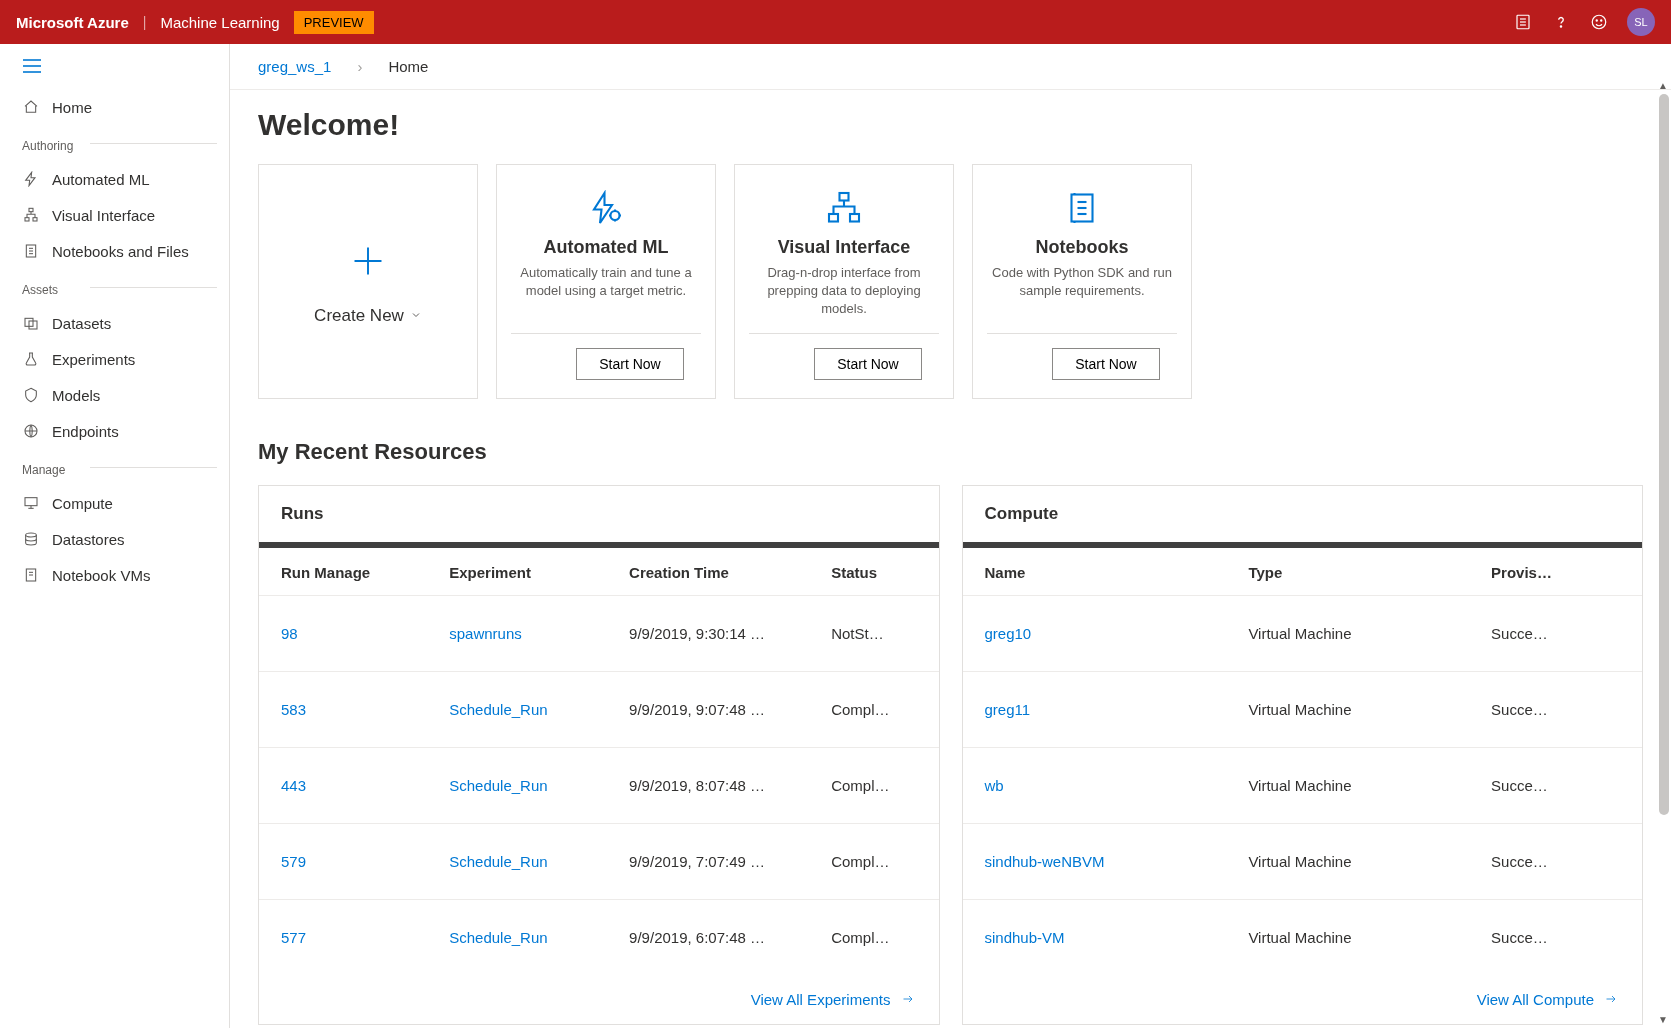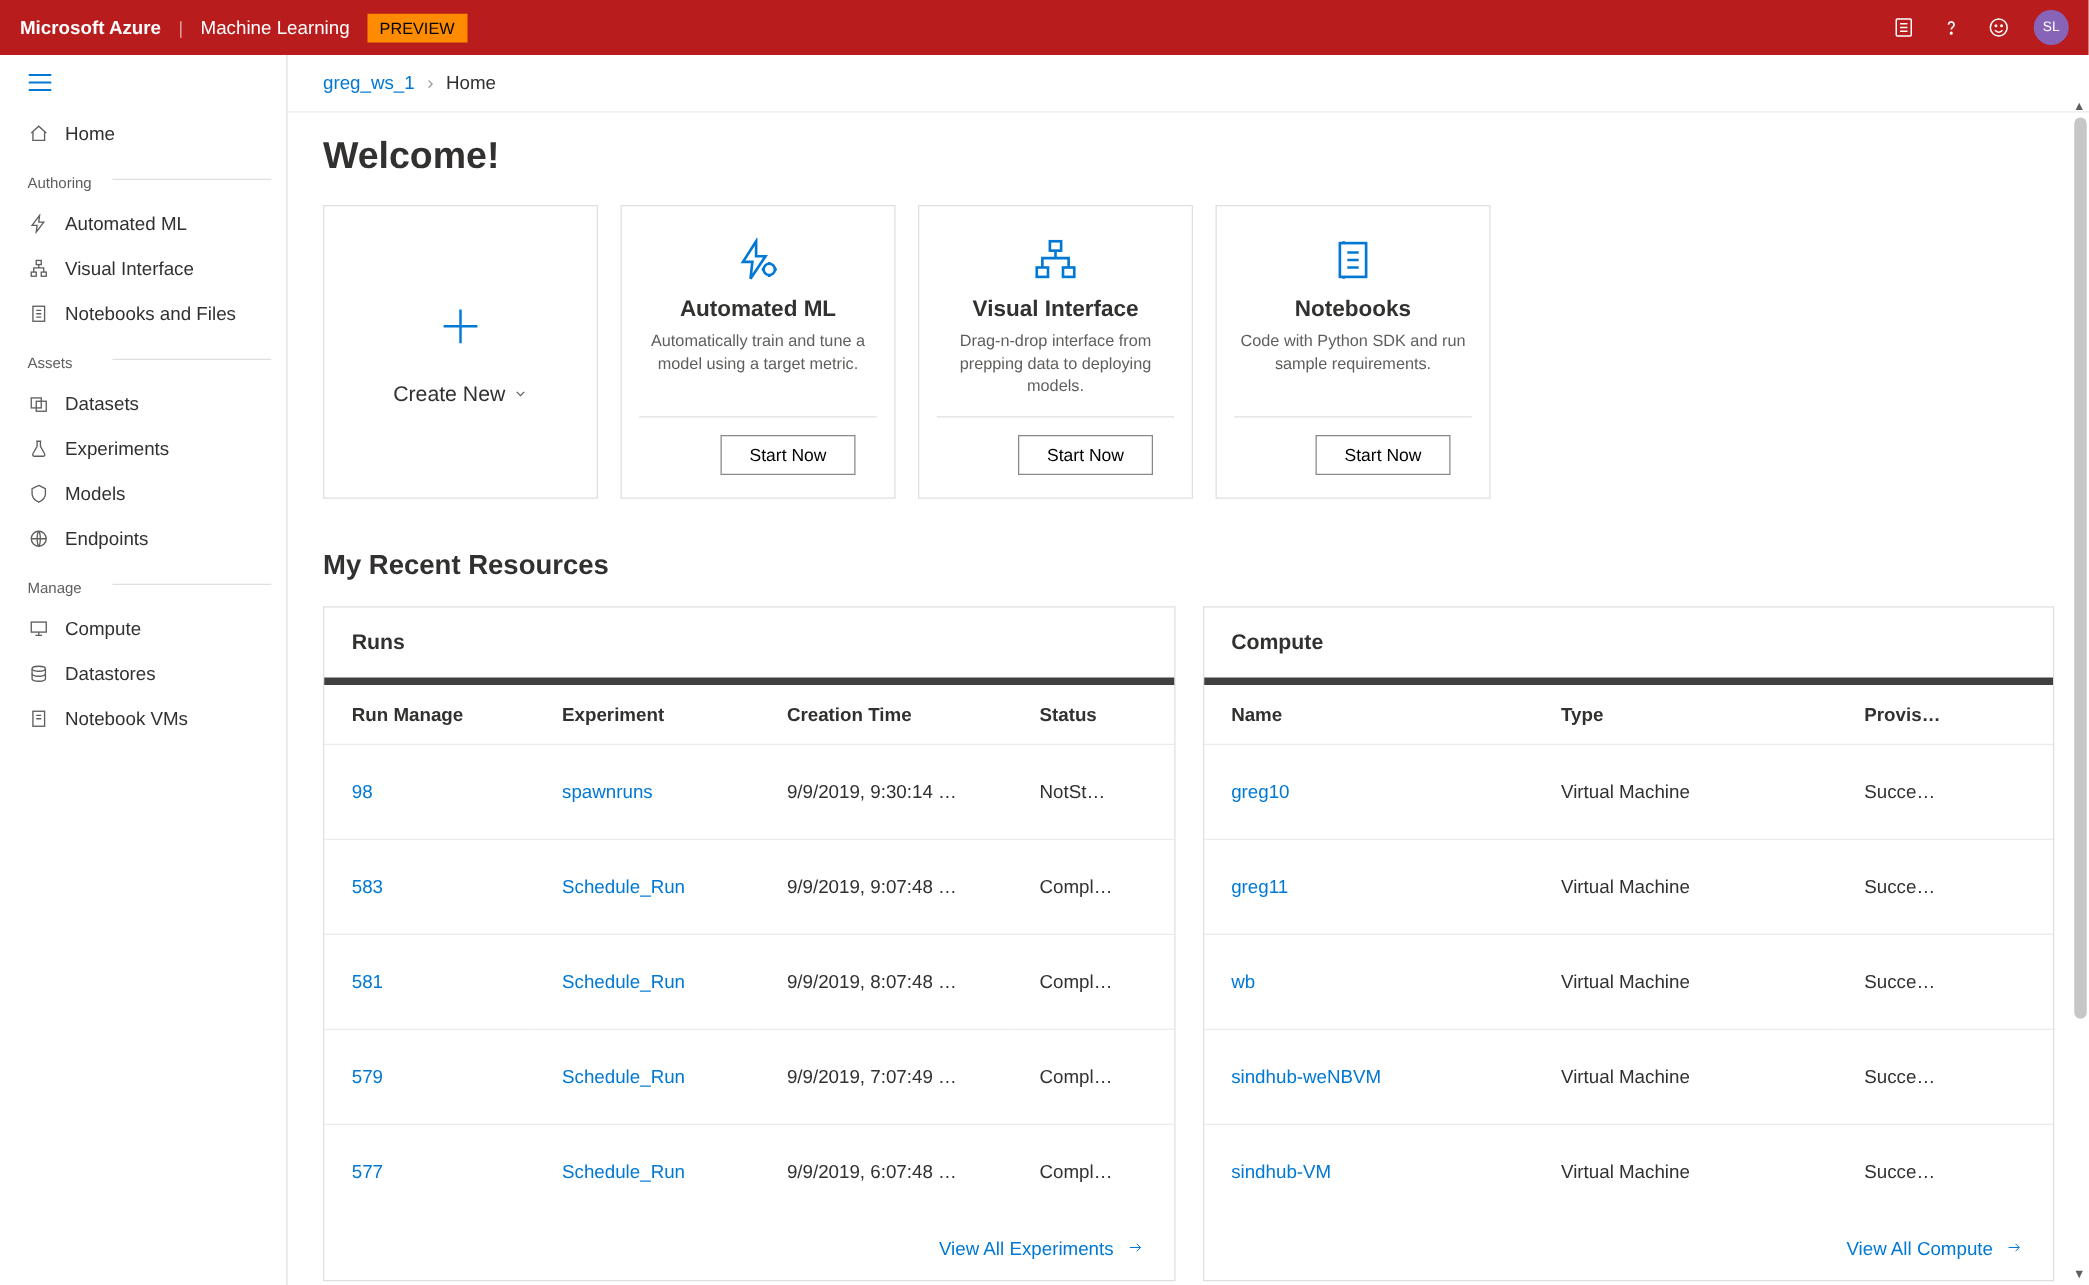--- a/index.html
+++ b/index.html
@@ -15,21 +15,21 @@
 .avatar { width: 28px; height: 28px; border-radius: 50%; background: #8764b8; display: flex; align-items: center; justify-content: center; font-size: 11px; color: #fff; }
 .layout { display: flex; height: calc(100vh - 44px); }
 .sidebar { width: 230px; border-right: 1px solid #e1dfdd; padding: 14px 0; overflow-y: auto; }
 .hamburger { padding: 0 22px 12px; cursor: pointer; }
 .hamburger svg { stroke: #0078d4; }
 .nav-item { display: flex; align-items: center; gap: 12px; padding: 9px 22px; cursor: pointer; color: #323130; font-size: 15px; }
 .nav-item .icon { width: 18px; height: 18px; display: flex; align-items: center; justify-content: center; color: #605e5c; }
 .nav-section { position: relative; padding: 14px 22px 8px; color: #605e5c; font-size: 12px; }
 .nav-section::after { content: ""; position: absolute; left: 90px; right: 12px; top: 50%; border-top: 1px solid #e1dfdd; }
 .main { flex: 1; overflow-y: auto; position: relative; }
-.breadcrumb { padding: 14px 28px; display: flex; align-items: center; gap: 10px; font-size: 15px; border-bottom: 1px solid #edebe9; }
+.breadcrumb { padding: 14px 28px; display: flex; align-items: center; gap: 26px; font-size: 15px; border-bottom: 1px solid #edebe9; }
 .breadcrumb a { color: #0078d4; text-decoration: none; }
 .breadcrumb .chev { color: #a19f9d; }
 .content { padding: 18px 28px 40px; }
 h1.welcome { font-size: 30px; font-weight: 600; margin-bottom: 22px; }
 .cards { display: flex; gap: 18px; margin-bottom: 40px; }
 .card { border: 1px solid #e1dfdd; width: 220px; min-height: 210px; padding: 22px 14px 18px; display: flex; flex-direction: column; align-items: center; text-align: center; }
 .card.create { justify-content: center; }
 .card svg { color: #0078d4; }
 .card-icon { height: 42px; display: flex; align-items: center; justify-content: center; margin-bottom: 8px; }
 .card-title { font-size: 18px; font-weight: 600; margin-bottom: 6px; }
@@ -300,21 +300,21 @@
                   <td>9/9/2019, 9:30:14 …</td>
                   <td>NotSt…</td>
                 </tr>
                 <tr>
                   <td><a href="#">583</a></td>
                   <td><a href="#">Schedule_Run</a></td>
                   <td>9/9/2019, 9:07:48 …</td>
                   <td>Compl…</td>
                 </tr>
                 <tr>
-                  <td><a href="#">581</a></td>
+                  <td><a href="#">443</a></td>
                   <td><a href="#">Schedule_Run</a></td>
                   <td>9/9/2019, 8:07:48 …</td>
                   <td>Compl…</td>
                 </tr>
                 <tr>
                   <td><a href="#">579</a></td>
                   <td><a href="#">Schedule_Run</a></td>
                   <td>9/9/2019, 7:07:49 …</td>
                   <td>Compl…</td>
                 </tr>

